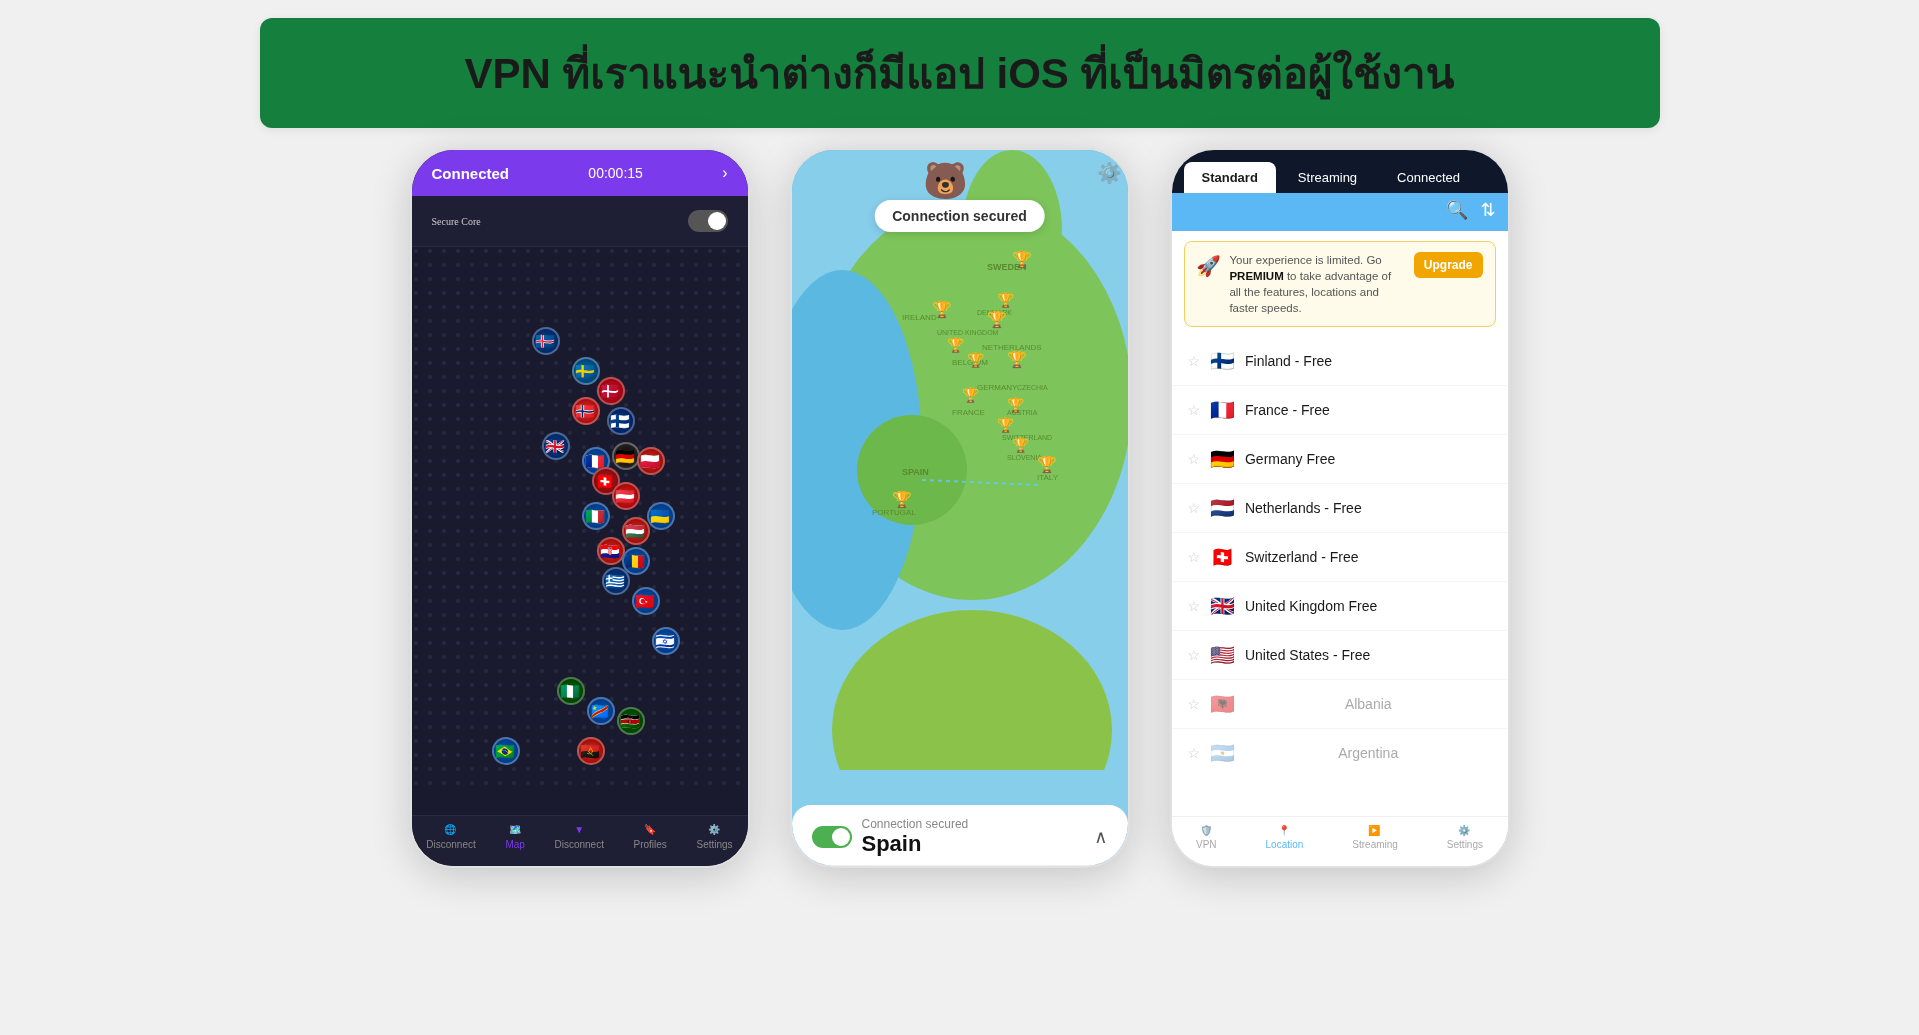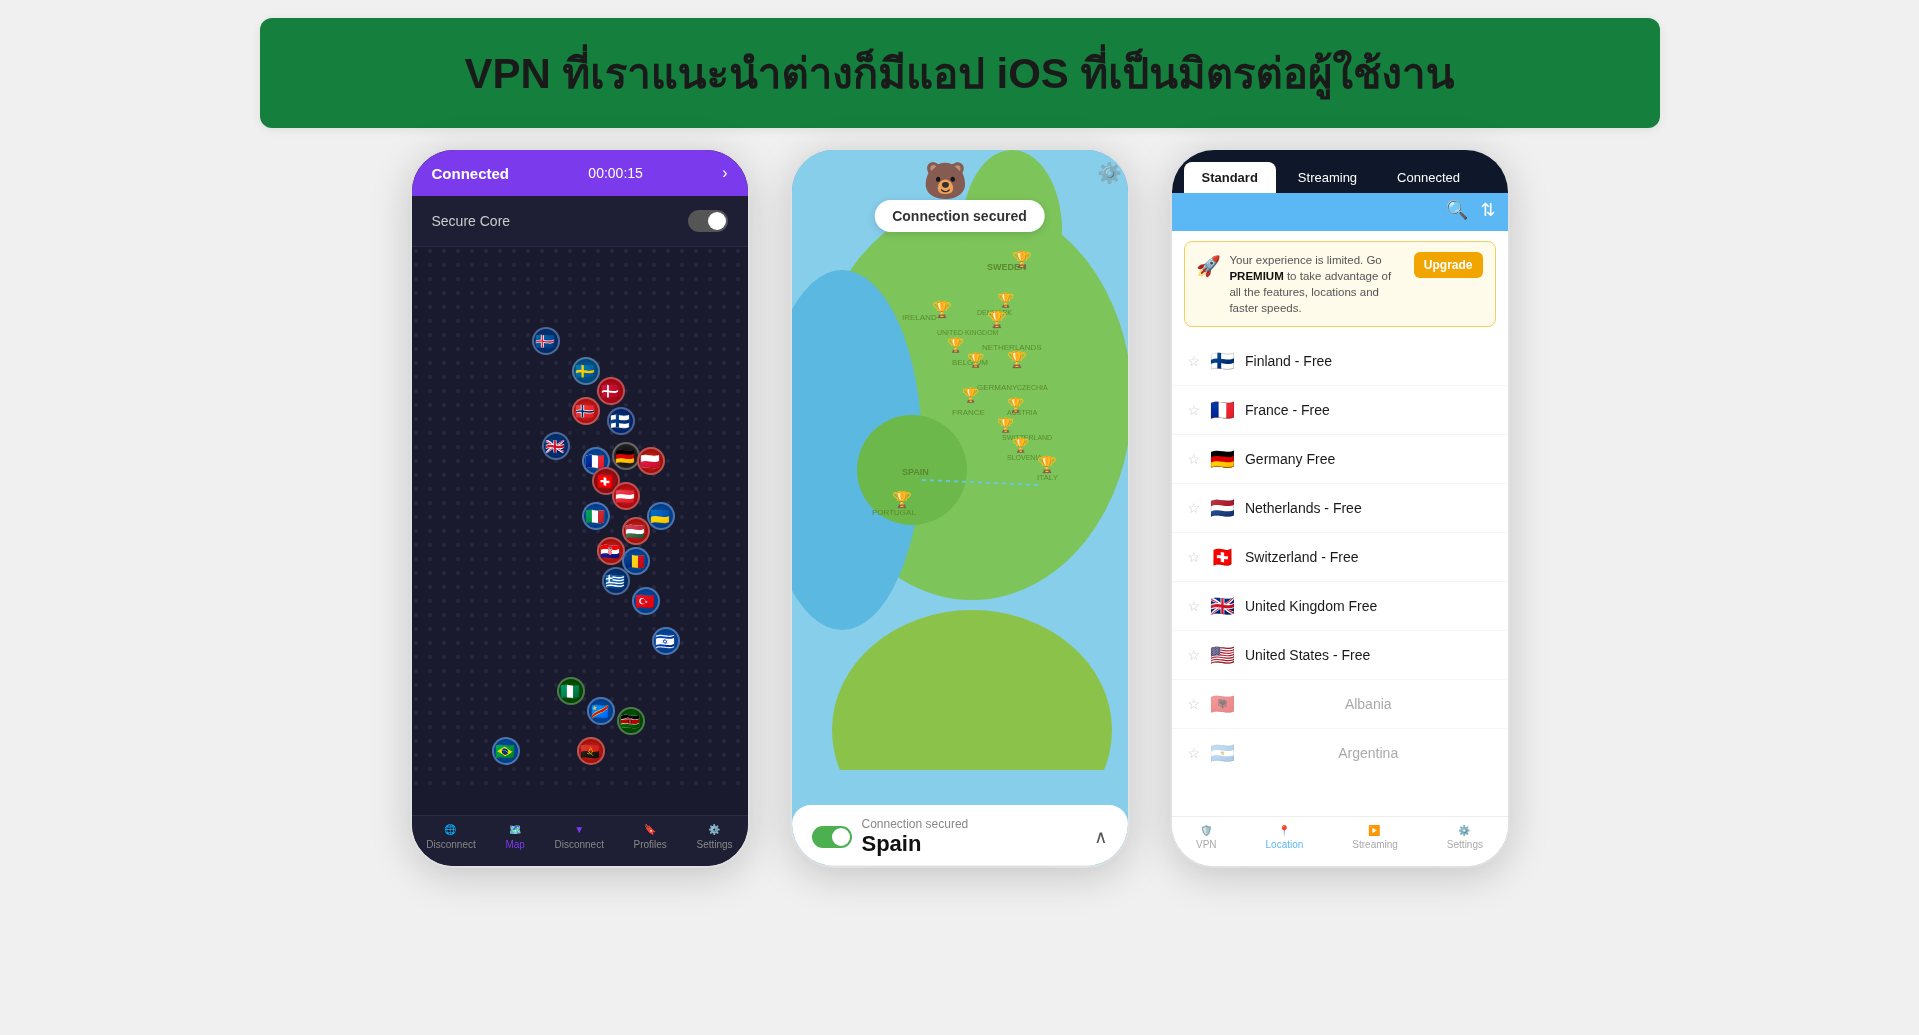--- a/index.html
+++ b/index.html
@@ -79,21 +79,22 @@
     .phone1-secure-core {
       background: #1e1e35;
       padding: 14px 20px;
       display: flex;
       justify-content: space-between;
       align-items: center;
       border-bottom: 1px solid #2a2a45;
     }
     .phone1-secure-core span {
       color: #cccccc;
-      font-size: 14px;
+      font-size: 10px;
+      font-family: Liberation Serif, serif;
     }
     .toggle-off {
       width: 40px;
       height: 22px;
       background: #555;
       border-radius: 11px;
       position: relative;
     }
     .toggle-off::after {
       content: '';

